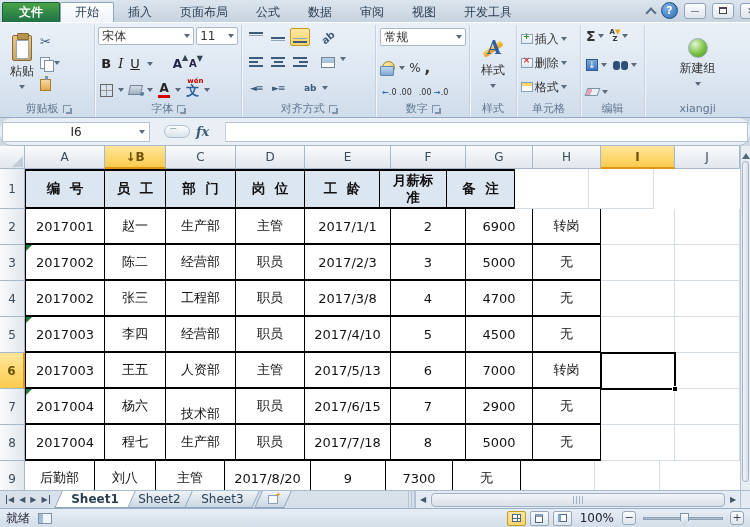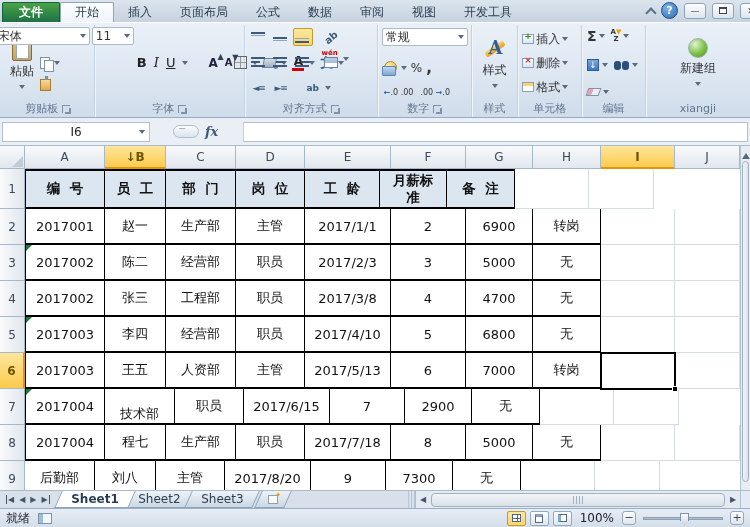--- a/index.html
+++ b/index.html
@@ -85,21 +85,21 @@
   .sortaz .fun { color:#E8A20C; }
   .binoc { position:relative; width:15px; height:9px; }
   .binoc::before { content:""; position:absolute; left:0; top:0; width:7px; height:9px; border-radius:3px; background:#2C4F7C; box-shadow:8px 0 0 #2C4F7C; }
   .eraser { width:13px; height:8px; transform:skewX(-20deg); background:linear-gradient(90deg,#E9A2B2 40%,#E8EFF6 40%); border:1px solid #7E93A9; }
   .sphere { width:20px; height:20px; border-radius:50%; background:radial-gradient(circle at 35% 30%,#E2F4D4,#7AC143 55%,#4E8F1F); border:1px solid #9FB0C2; }
   .camera { width:26px; height:18px; border-radius:3px; background:linear-gradient(#C7CDD4,#6E777F); border:1px solid #4A525A; position:relative; }
   .camera::before { content:""; position:absolute; left:9px; top:4px; width:9px; height:9px; border-radius:50%; background:radial-gradient(circle at 35% 30%,#CFE4F4,#30404E); border:1px solid #222; }
   .camera::after { content:""; position:absolute; right:2px; top:2px; width:3px; height:3px; border-radius:50%; background:#F4E9B0; }
 
   
-  .fbar { height:28px; background:#E9EFF5; border-bottom:1px solid #A9BCCE; display:flex; align-items:center; padding:3px 2px; gap:17px; }
+  .fbar { height:28px; background:#E9EFF5; border-bottom:1px solid #A9BCCE; display:flex; align-items:center; padding:3px 2px; gap:8px;border-radius:12px; }
   .namebox { width:148px; height:20px; background:#fff; border:1px solid #B3C2D1; display:flex; align-items:center; justify-content:center; position:relative; font-size:12px; color:#222; }
   .namebox .dar { position:absolute; right:4px; }
   .fx-zone { display:flex; align-items:center; gap:6px; padding:0 8px 0 6px; height:20px; }
   .fx-oval { width:26px; height:13px; border-radius:7px; background:linear-gradient(#FDFEFF,#D9E2EA); border:1px solid #AEBFCE; position:relative; }
   .fx-oval::after { content:"−"; position:absolute; left:4px; top:-3px; color:#8AA; font-size:10px; }
   .fx { font-family:"DejaVu Serif",serif; font-style:italic; font-weight:bold; color:#3D5A78; font-size:13px; }
   .finput { flex:1; height:20px; background:#fff; border:1px solid #B3C2D1; border-left:1px solid #C6D2DD; }
 
   
   .grid { position:relative; height:344px; background:#fff; overflow:hidden; }
@@ -209,21 +209,21 @@
             </div>
         </div>
       </div>
       <div class="rg-label">
           <span>剪贴板</span>
           <span class="launcher"></span>
         </div>
     </div>
 
     <div class="rgroup" style="width:150px;">
-      <div class="rg-body" style="justify-content:center;padding-bottom:2px;">
+      <div class="rg-body" style="flex-direction:column;justify-content:space-between;padding-bottom:2px;">
         <div style="display:flex;gap:2px;">
           <div class="ddbox" style="width:96px;">
               <span>宋体</span>
               <span class="dar"></span>
             </div>
           <div class="ddbox" style="width:42px;">
               <span>11</span>
               <span class="dar"></span>
             </div>
         </div>
@@ -482,41 +482,42 @@
           <div class="gcell" style="width: 65px;"></div>
         </div>
         <div class="grow" style="height: 36px;">
           <div class="gut" style="width: 25px;">5</div>
           <div class="tcell cfirst" style="width: 80px;"><span>2017003</span><span class="gt"></span></div>
           <div class="tcell" style="width: 61px;"><span>李四</span></div>
           <div class="tcell" style="width: 70px;"><span>经营部</span></div>
           <div class="tcell" style="width: 69px;"><span>职员</span></div>
           <div class="tcell" style="width: 86px;"><span>2017/4/10</span></div>
           <div class="tcell" style="width: 75px;"><span>5</span></div>
-          <div class="tcell" style="width: 67px;"><span>6800</span></div>
+          <div class="tcell" style="width: 67px;"><span>4500</span></div>
           <div class="tcell" style="width: 68px;"><span>无</span></div>
           <div class="gcell" style="width: 74px;"></div>
           <div class="gcell" style="width: 65px;"></div>
         </div>
         <div class="grow" style="height: 36px;">
           <div class="gut hl" style="width: 25px;">6</div>
           <div class="tcell cfirst" style="width: 80px;"><span>2017003</span></div>
           <div class="tcell" style="width: 61px;"><span>王五</span></div>
           <div class="tcell" style="width: 70px;"><span>人资部</span></div>
           <div class="tcell" style="width: 69px;"><span>主管</span></div>
           <div class="tcell" style="width: 86px;"><span>2017/5/13</span></div>
           <div class="tcell" style="width: 75px;"><span>6</span></div>
           <div class="tcell" style="width: 67px;"><span>7000</span></div>
           <div class="tcell" style="width: 68px;"><span>转岗</span></div>
           <div class="gcell" style="width: 74px;"></div>
           <div class="gcell" style="width: 65px;"></div>
         </div>
         <div class="grow" style="height: 36px;">
           <div class="gut" style="width: 25px;">7</div>
           <div class="tcell cfirst" style="width: 80px;"><span>2017004</span><span class="gt"></span></div>
+          <div class="tcell" style="width: 61px;"><span>杨六</span></div>
           <div class="tcell" style="width: 70px; align-items: flex-end;"><span>技术部</span></div>
           <div class="tcell" style="width: 69px;"><span>职员</span></div>
           <div class="tcell" style="width: 86px;"><span>2017/6/15</span></div>
           <div class="tcell" style="width: 75px;"><span>7</span></div>
           <div class="tcell" style="width: 67px;"><span>2900</span></div>
           <div class="tcell" style="width: 68px;"><span>无</span></div>
           <div class="gcell" style="width: 74px;"></div>
           <div class="gcell" style="width: 65px;"></div>
         </div>
         <div class="grow" style="height: 36px;">

